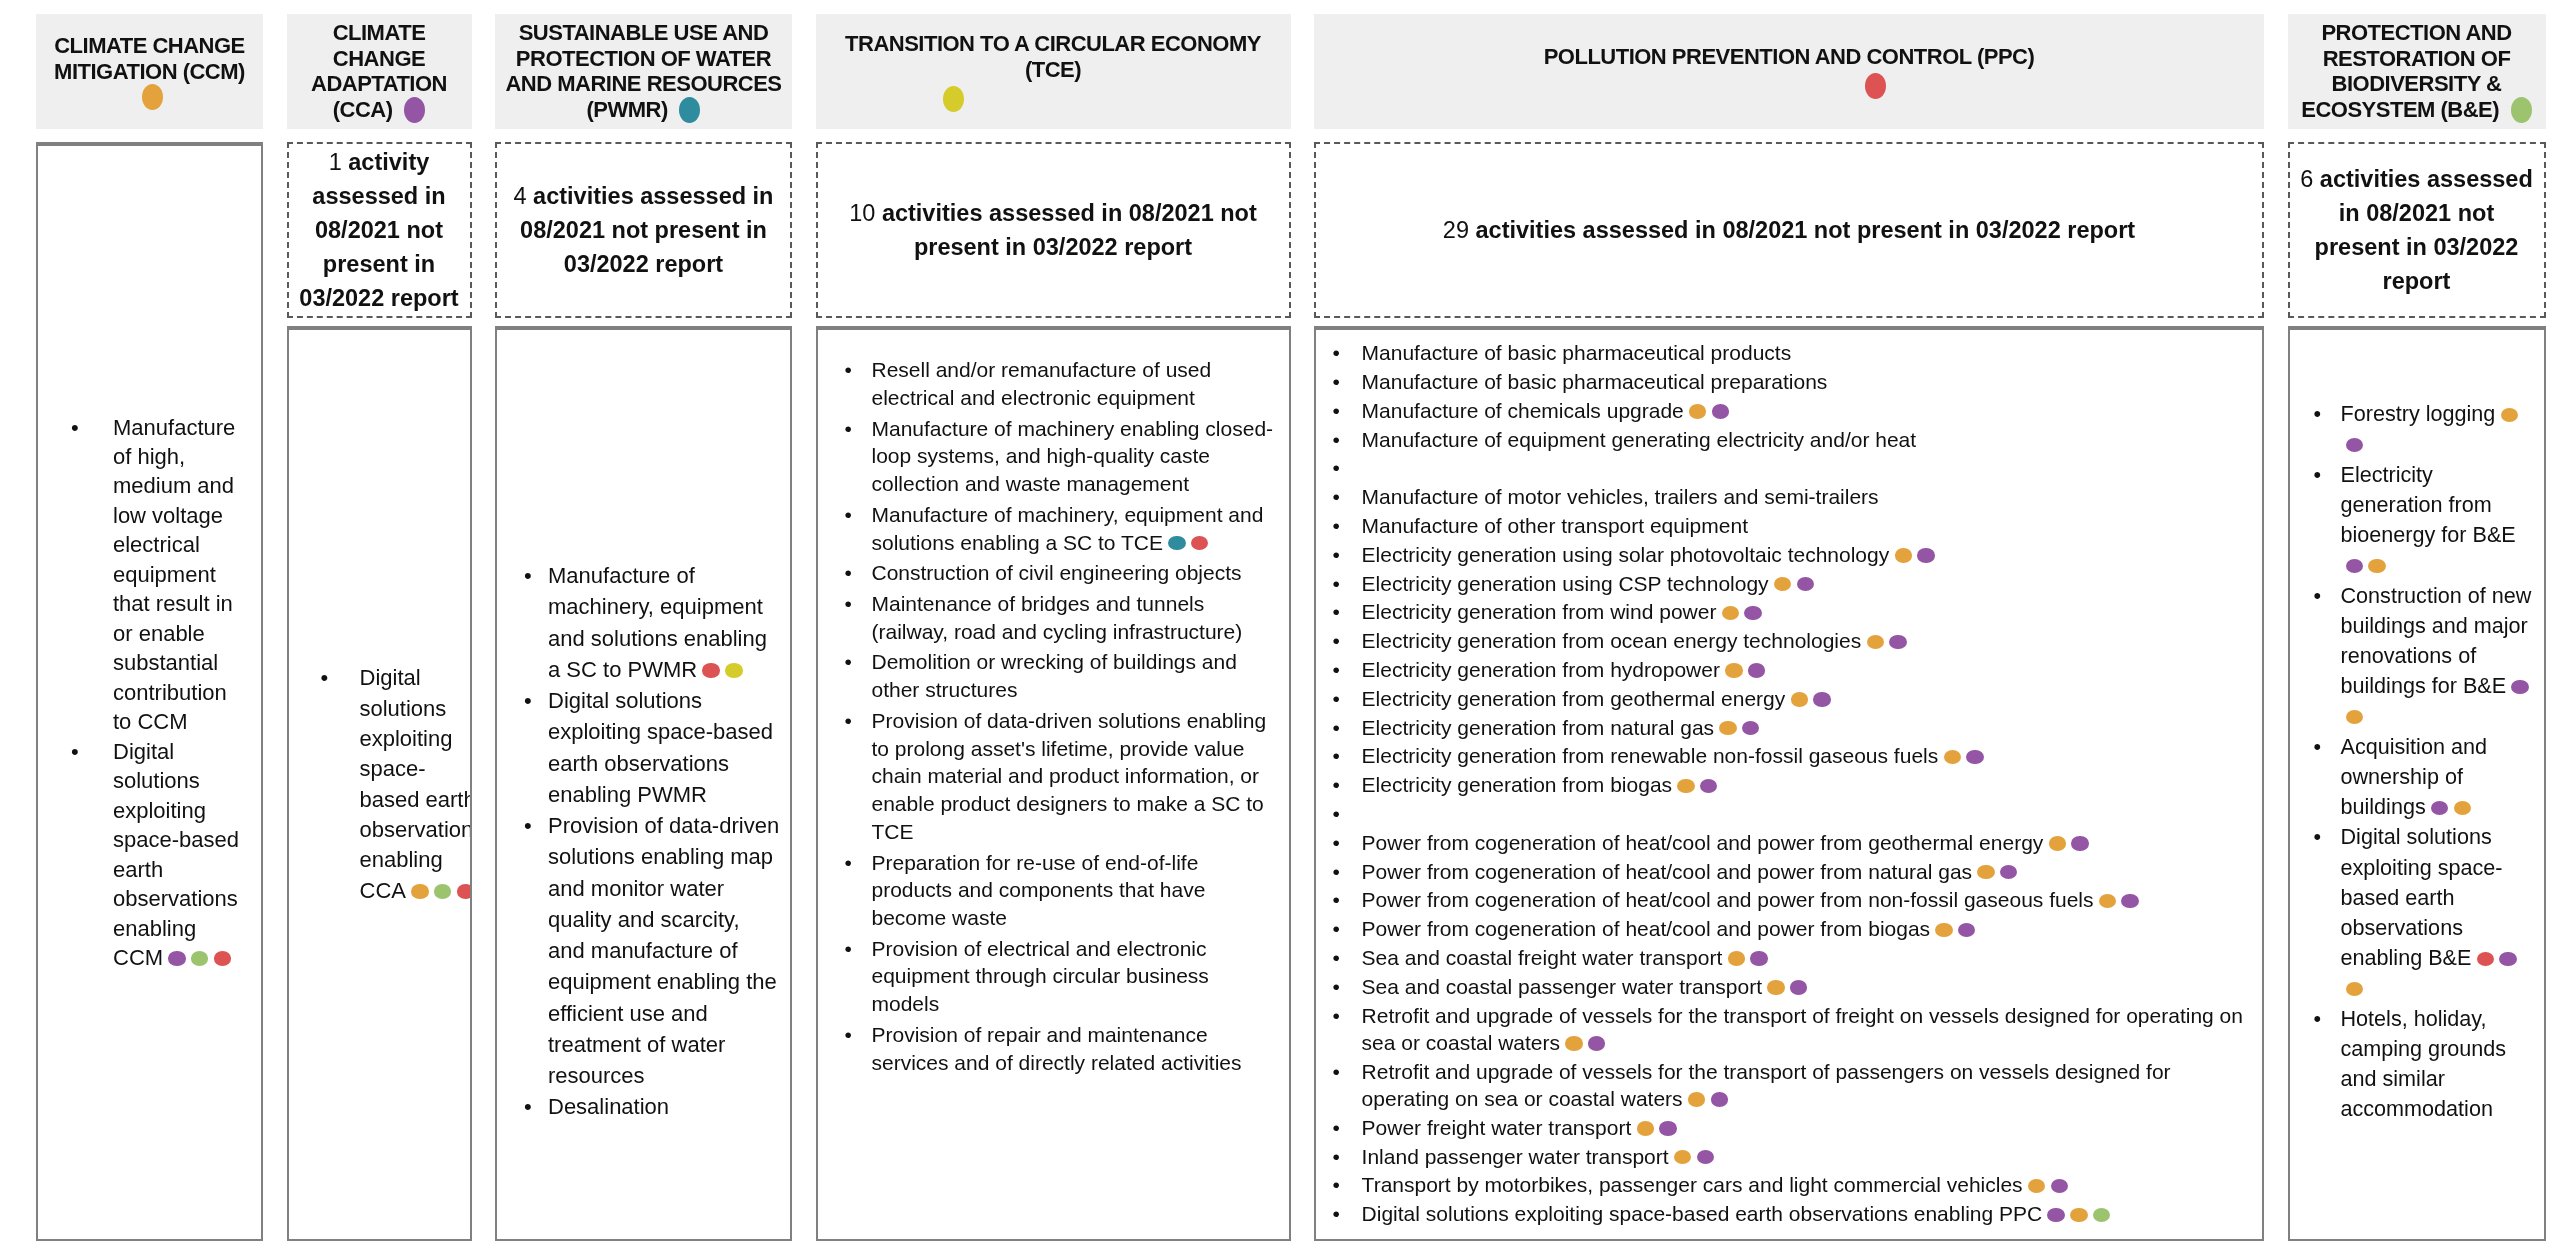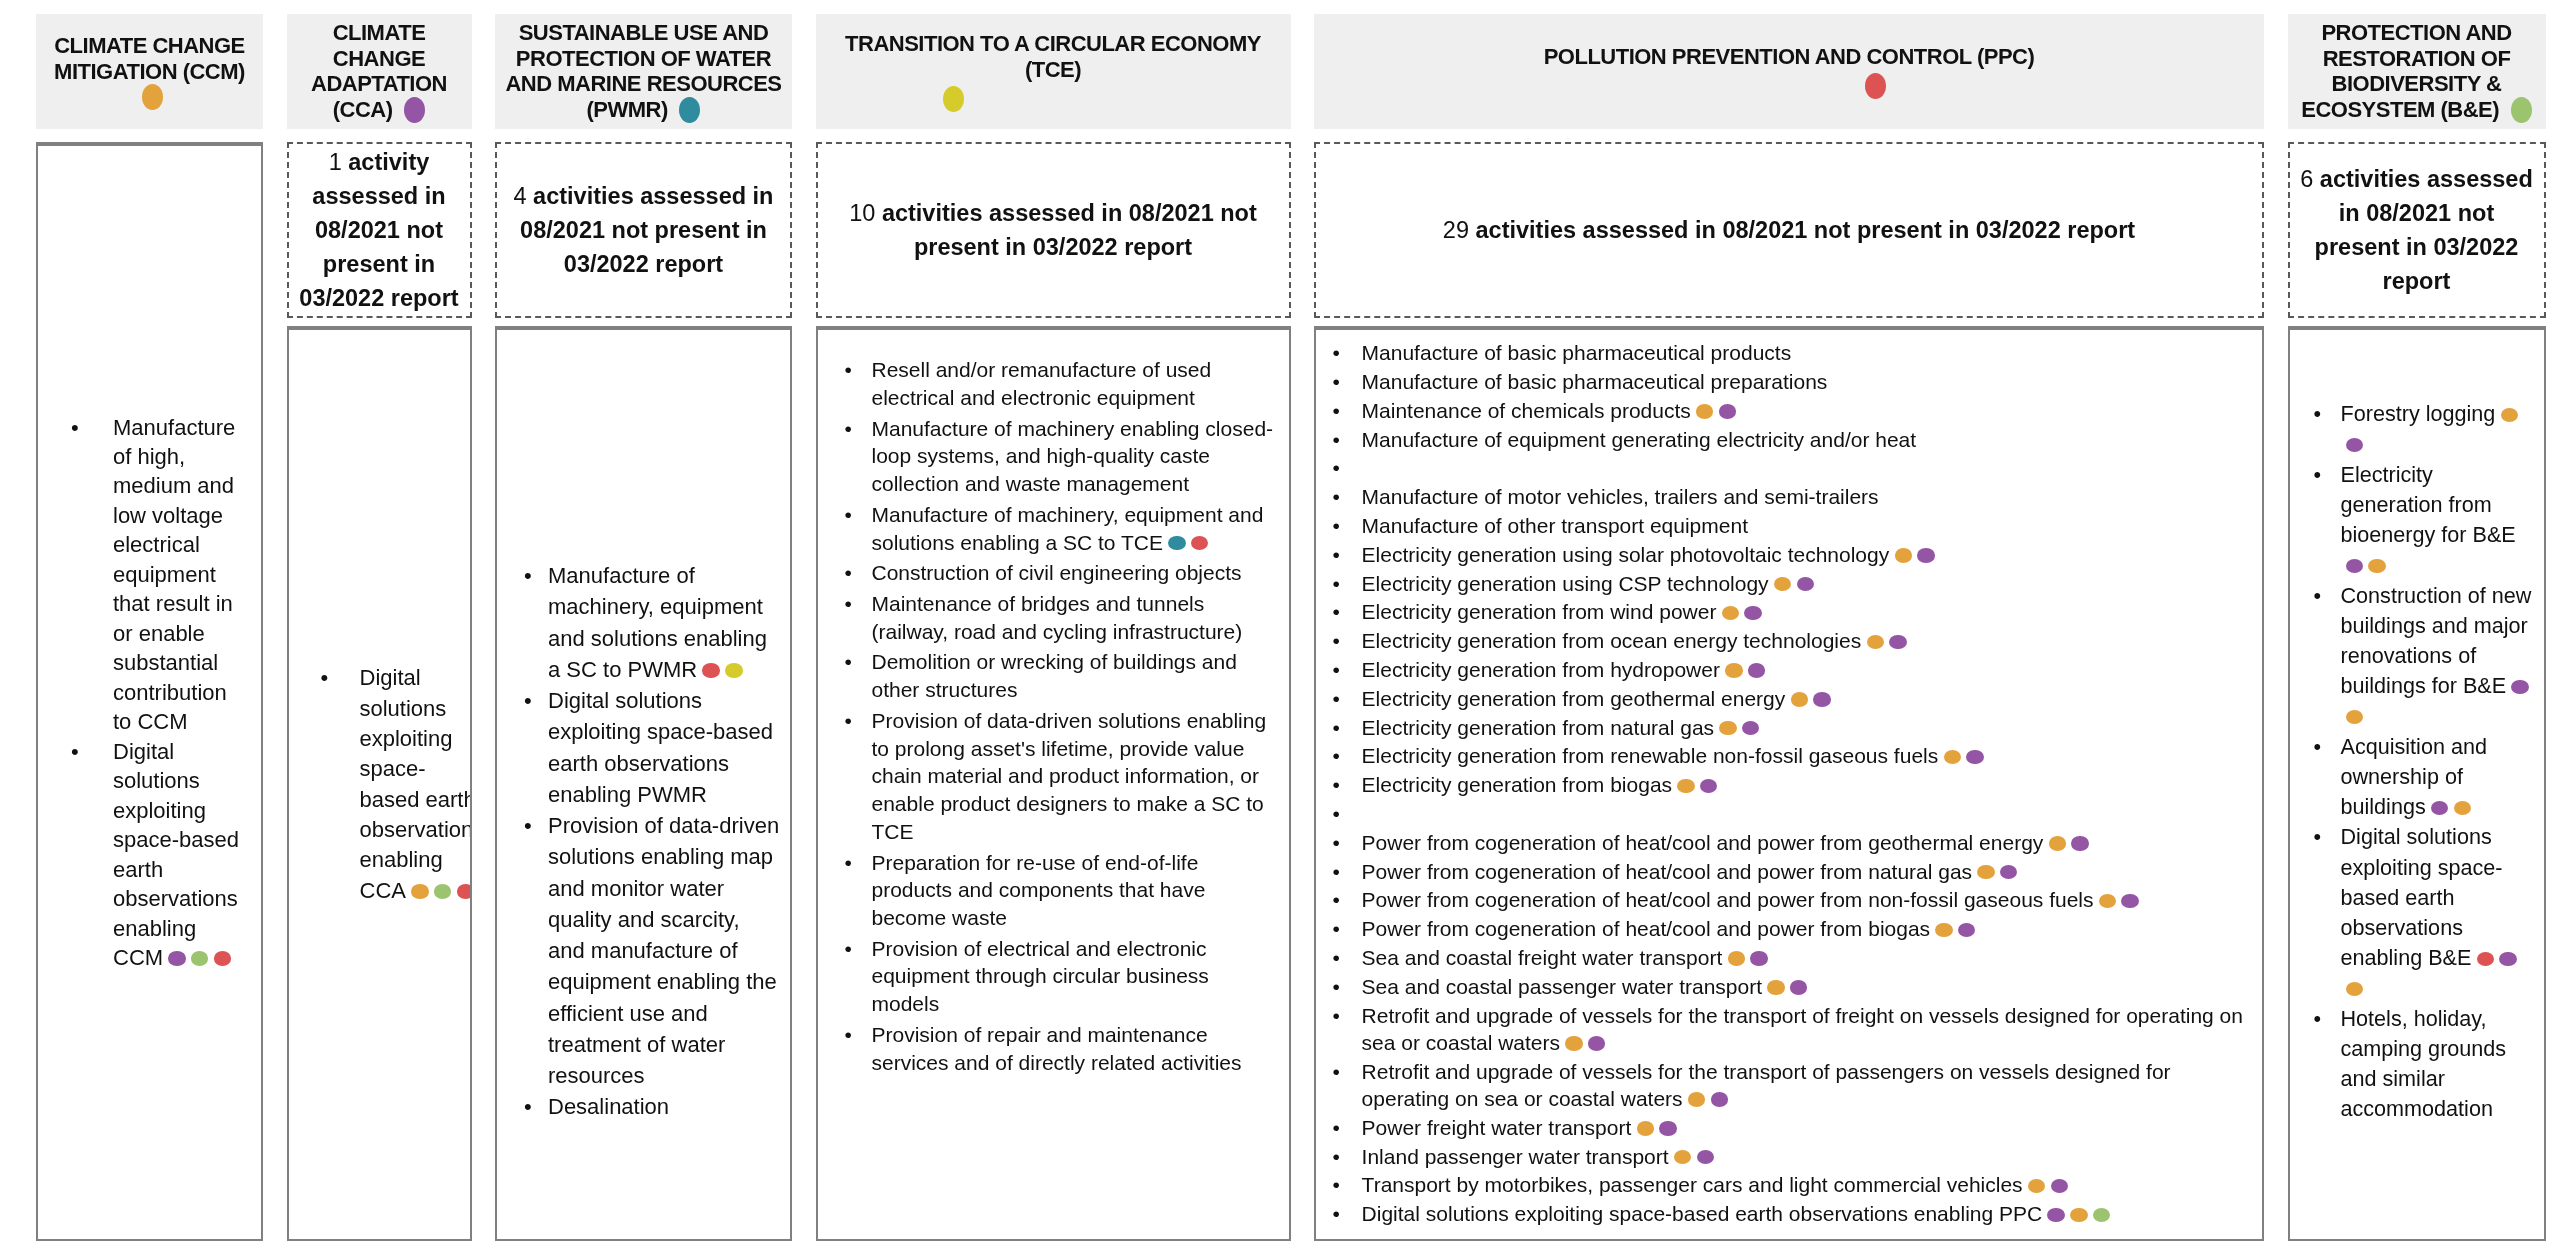--- a/index.html
+++ b/index.html
@@ -215,21 +215,21 @@
           <li class="item">
             <span class="bullet">•</span>
             <span class="item-text"><span>Manufacture of basic pharmaceutical products</span></span>
           </li>
           <li class="item">
             <span class="bullet">•</span>
             <span class="item-text"><span>Manufacture of basic pharmaceutical preparations</span></span>
           </li>
           <li class="item">
             <span class="bullet">•</span>
-            <span class="item-text"><span>Maintenance of chemicals products</span><span class="dot" style="background: rgb(227, 162, 59);"></span><span class="dot" style="background: rgb(148, 85, 164);"></span></span>
+            <span class="item-text"><span>Manufacture of chemicals upgrade</span><span class="dot" style="background: rgb(227, 162, 59);"></span><span class="dot" style="background: rgb(148, 85, 164);"></span></span>
           </li>
           <li class="item">
             <span class="bullet">•</span>
             <span class="item-text"><span>Manufacture of equipment generating electricity and/or heat</span></span>
           </li>
           <li class="item">
             <span class="bullet">•</span>
           </li>
           <li class="item">
             <span class="bullet">•</span>

